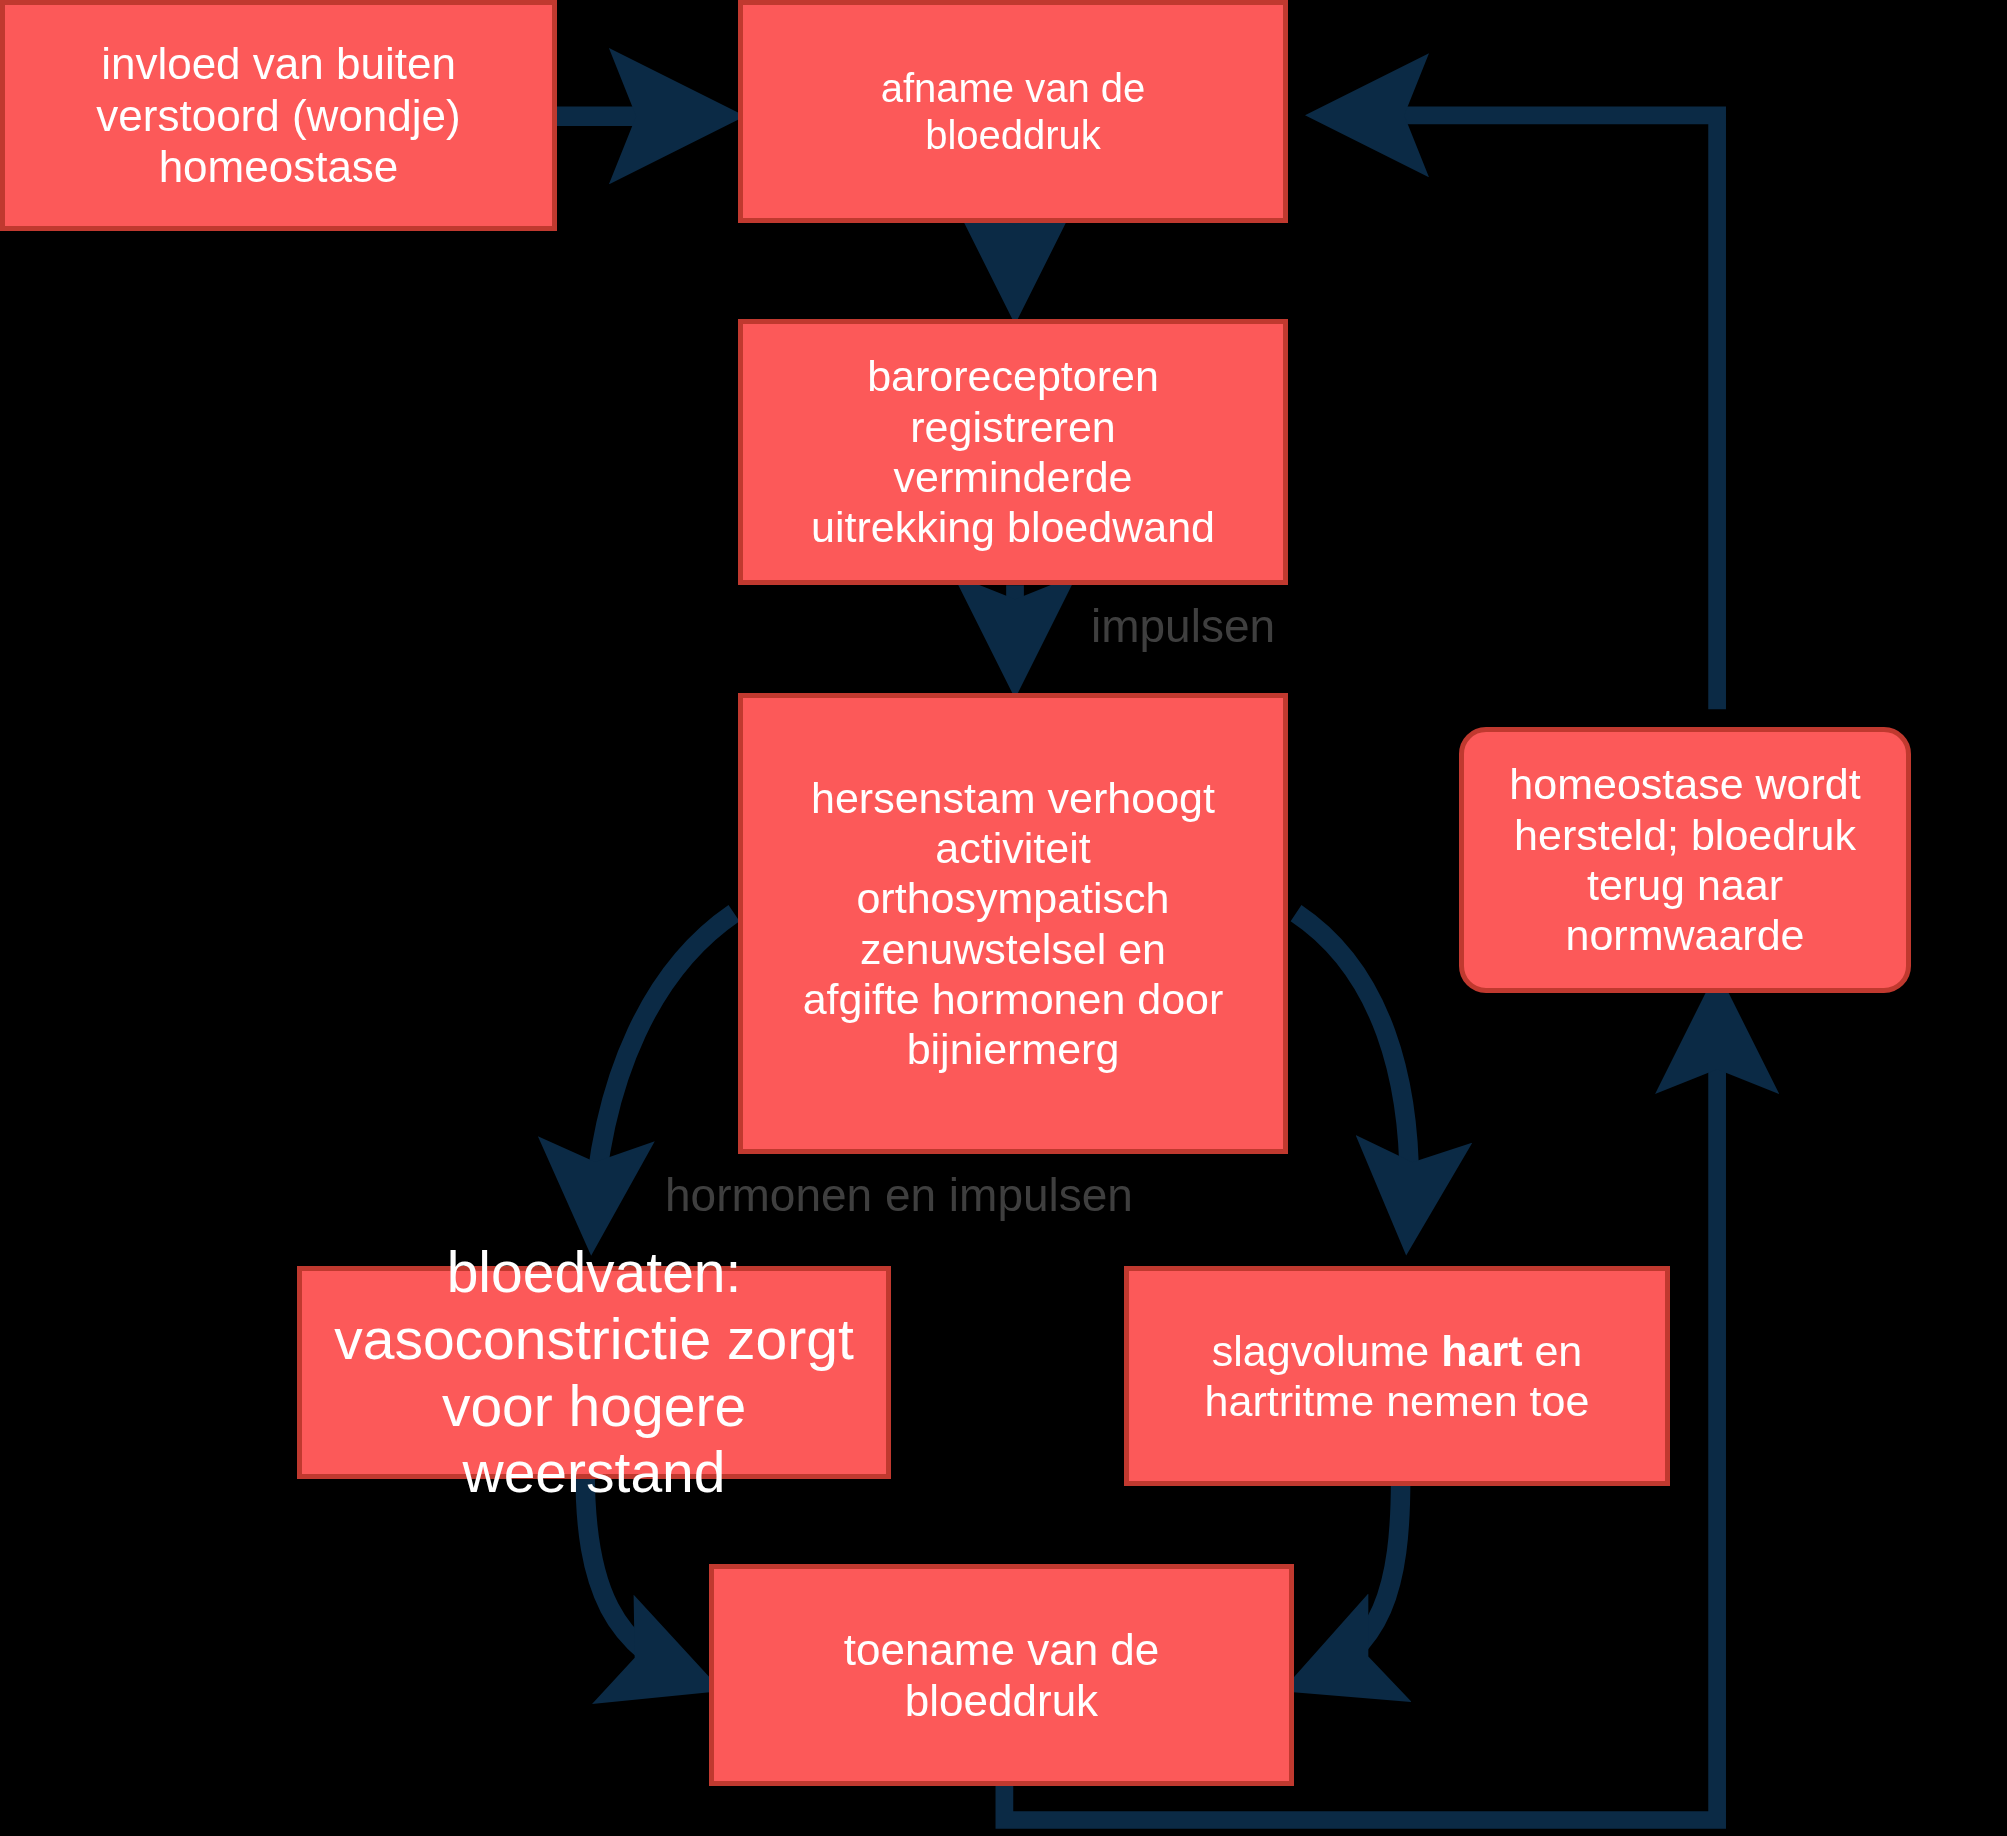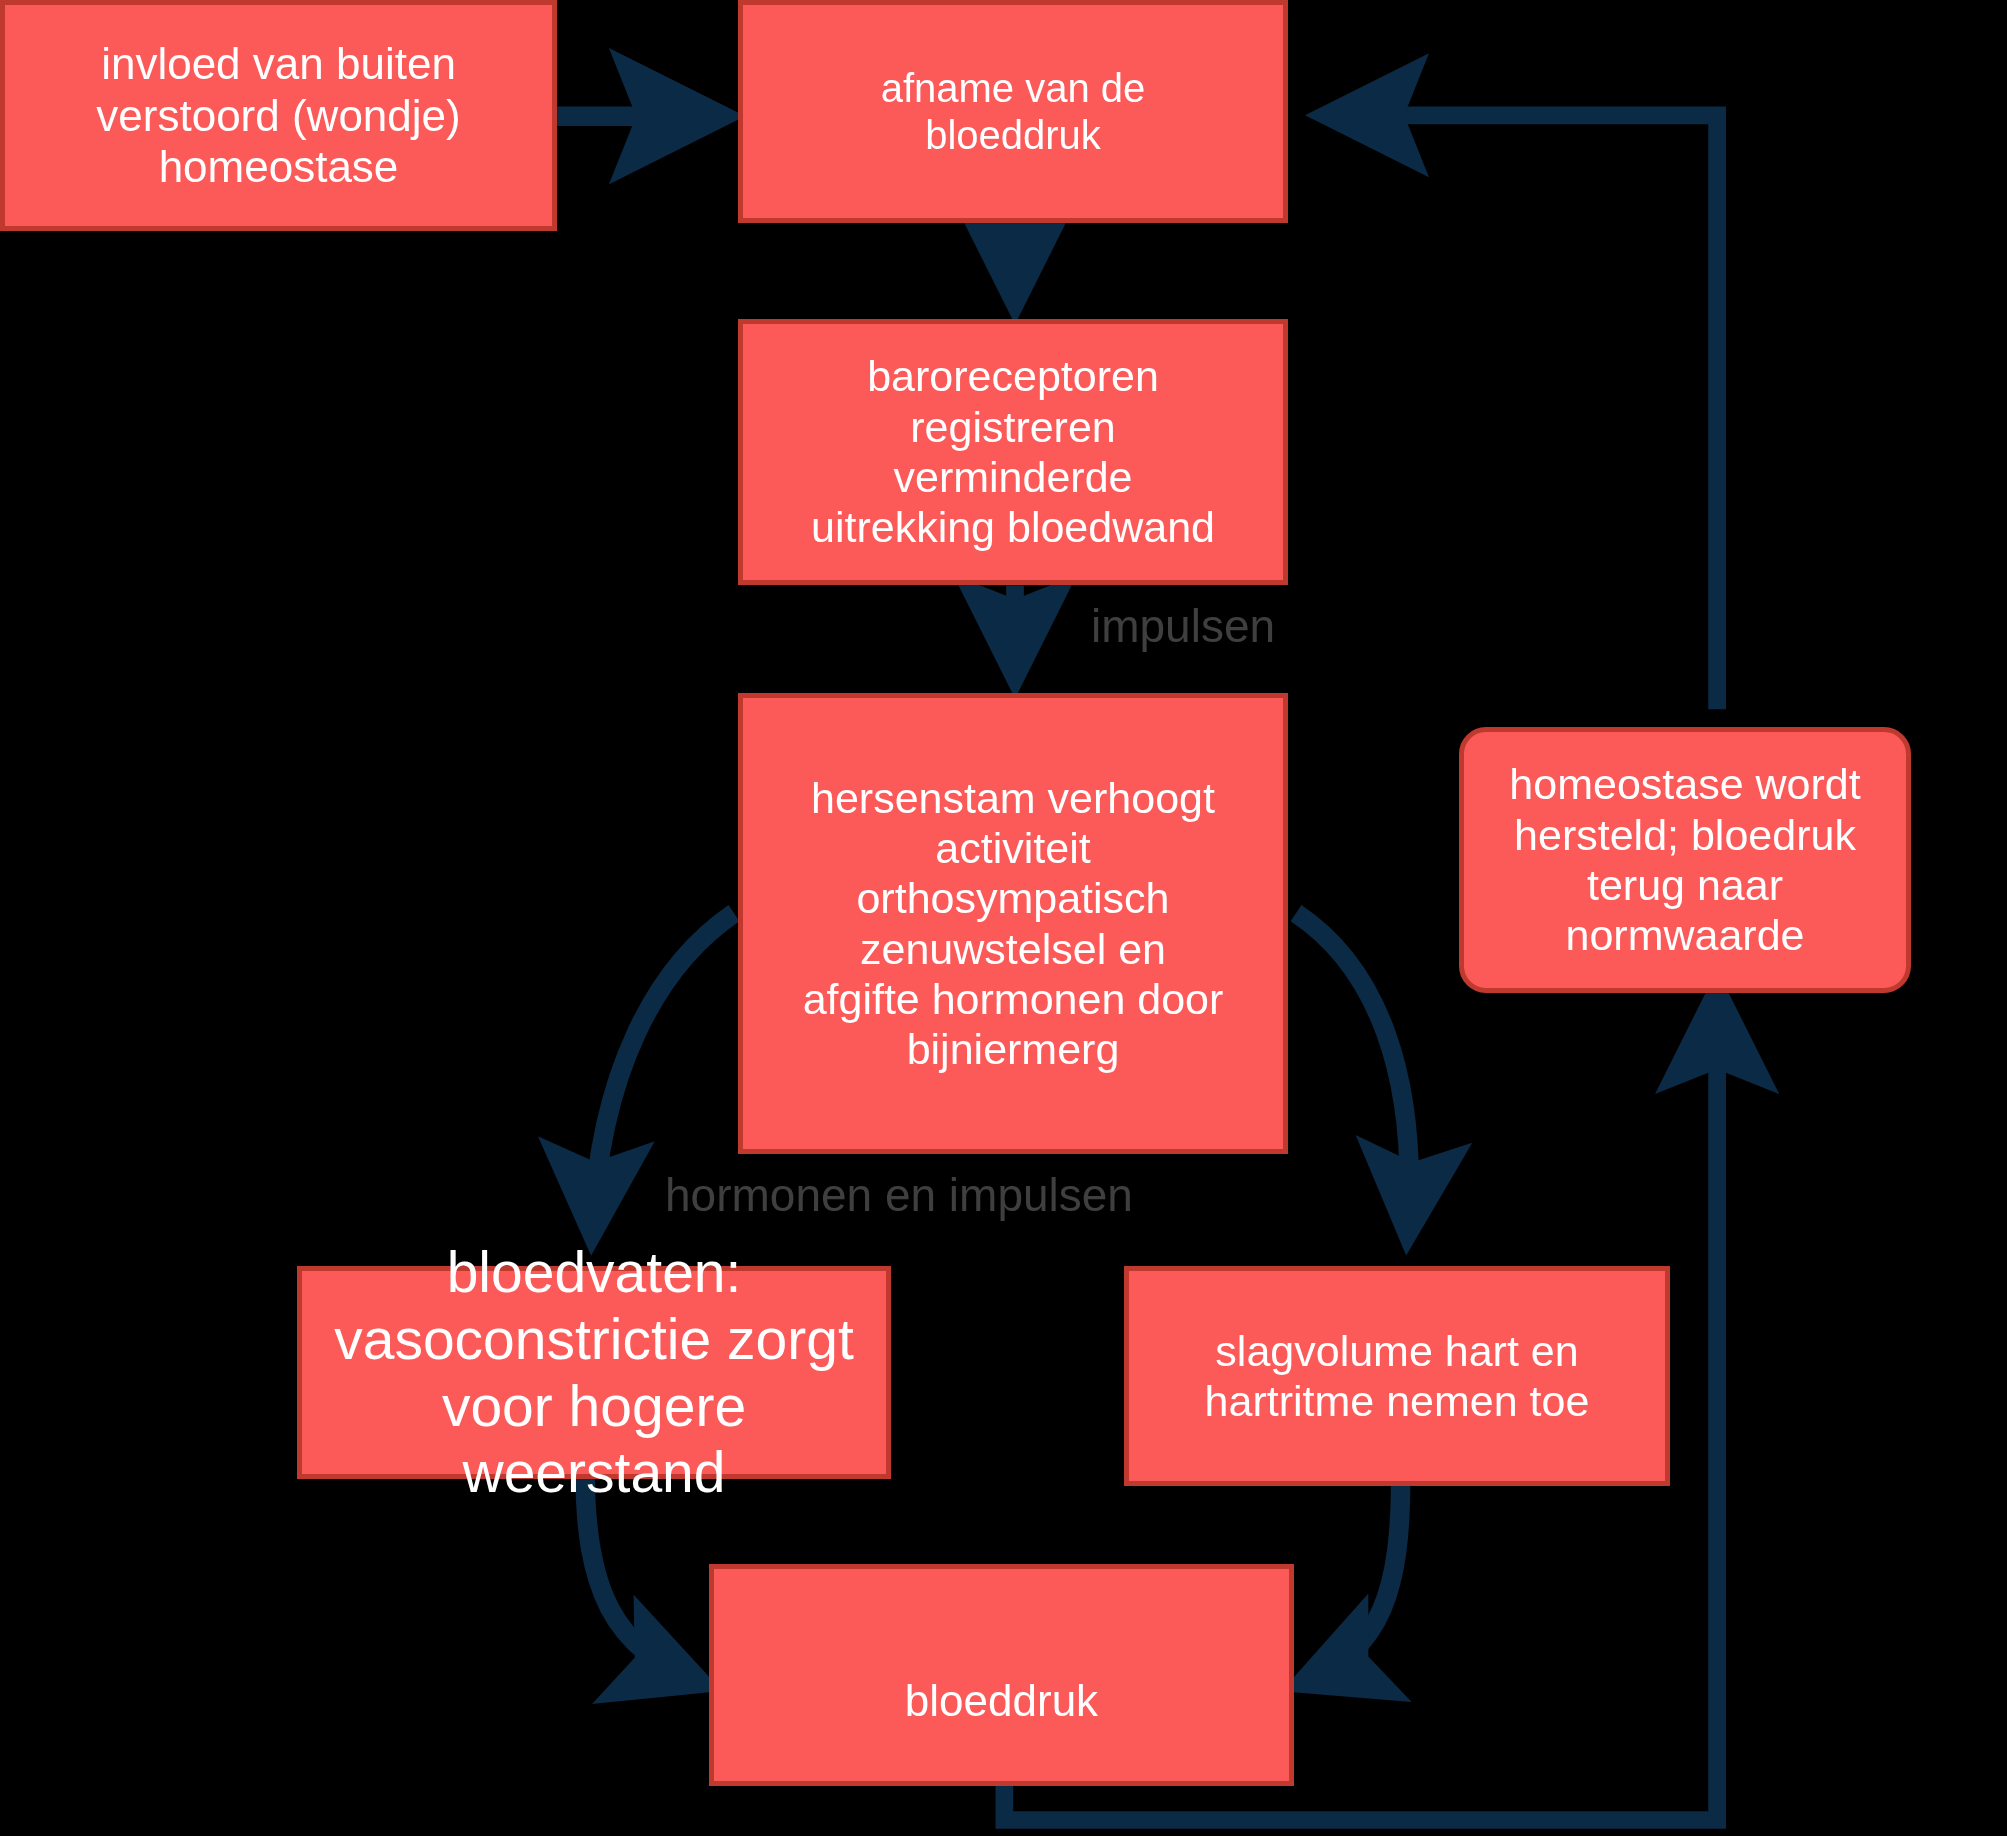--- a/index.html
+++ b/index.html
@@ -40,21 +40,21 @@
     line-height: 1;
     white-space: nowrap;
   }
   svg.wires {
     position: absolute;
     left: 0; top: 0;
     width: 2007px;
     height: 1836px;
     pointer-events: none;
   }
-  b.bold { font-weight: normal; }
+  b.bold { font-weight: bold; }
 </style>
 </head>
 <body>
 
 <div id="canvas">
 
   <svg class="wires" viewBox="0 0 2264 2071">
     <defs>
       <marker id="ah" markerWidth="7" markerHeight="7" refX="5.6" refY="3.5" orient="auto" markerUnits="strokeWidth">
         <path d="M0,0 L7,3.5 L0,7 L1.4,3.5 z" fill="#0b2a45"></path>
@@ -123,21 +123,21 @@
 
   <div class="node" style="left:297px; top:1266px; width:594px; height:213px; font-size:57px;">
     <span class="txt"><span>bloedvaten:</span><br><span>vasoconstrictie zorgt</span><br><span>voor hogere weerstand</span></span>
   </div>
 
   <div class="node" style="left:1124px; top:1266px; width:546px; height:220px; font-size:43px;">
     <span class="txt"><span>slagvolume </span><b class="bold">hart</b><span> en</span><br><span>hartritme nemen toe</span></span>
   </div>
 
   <div class="node" style="left:709px; top:1564px; width:585px; height:222px; font-size:44px;">
-    <span class="txt"><br><span>bloeddruk</span></span>
+    <span class="txt"><span>toename van de</span><br><span>bloeddruk</span></span>
   </div>
 
   <div class="edge-label" style="left:1091px; top:603px;">impulsen</div>
 
   <div class="edge-label" style="left:665px; top:1172px;">hormonen en impulsen</div>
 
 </div>
 
 
 </body></html>

